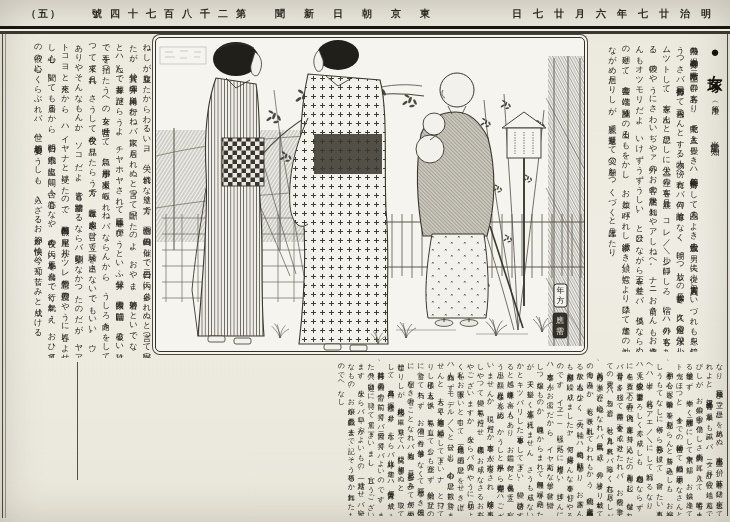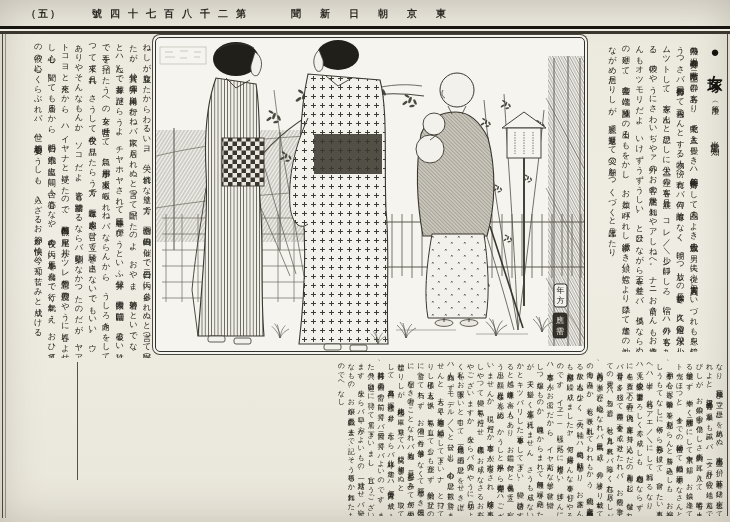--- a/index.html
+++ b/index.html
@@ -8,21 +8,21 @@
     background:linear-gradient(180deg,#e3e0d6 0%,#eceade 6%,#efede3 50%,#e9e6da 100%);
     font-family:"Liberation Serif","DejaVu Serif",serif;
     color:#1c1b16;
     box-shadow:inset 0 0 40px rgba(90,84,66,.25);
   }
   
   .masthead{position:absolute;top:4px;left:0;right:0;height:22px;}
   .masthead span{position:absolute;top:3px;font-size:10px;font-weight:bold;white-space:nowrap;color:#2a2822;}
   .h-pageno{left:26px;letter-spacing:2px;}
   .h-issue{left:92px;letter-spacing:8px;}
-  .h-name{left:291px;letter-spacing:19px;}
+  .h-name{left:275px;letter-spacing:19px;}
   .h-date{left:512px;letter-spacing:11px;}
   .masthead-rule{position:absolute;top:26px;left:0;right:0;height:3px;background:#17150f;border-bottom:2px solid #efede3;box-shadow:0 3px 0 #3a372e;}
   
   .rule-v{position:absolute;width:1px;background:#4a463c;}
   .rule-left{left:2px;top:34px;height:484px;}
   .rule-left2{left:5px;top:34px;height:484px;opacity:.5;}
   .rule-right{left:727px;top:34px;height:482px;}
   .rule-end{left:77px;top:362px;height:118px;background:#55514a;}
   
   .vtext{
@@ -49,20 +49,21 @@
 </style>
 </head>
 <body>
 
 <div class="page">
 
   <div class="masthead">
     <span class="h-pageno">（五）</span>
     <span class="h-issue">號四十七百八千二第</span>
     <span class="h-name">聞新日朝京東</span>
+    <span class="h-date">日七廿月六年七廿治明</span>
   </div>
   <div class="masthead-rule"></div>
 
   <div class="rule-v rule-left"></div>
   <div class="rule-v rule-left2"></div>
   <div class="rule-v rule-right"></div>
   <div class="rule-v rule-end"></div>
 
   <div class="title-col">
     <span class="story-title">●女塚</span>

